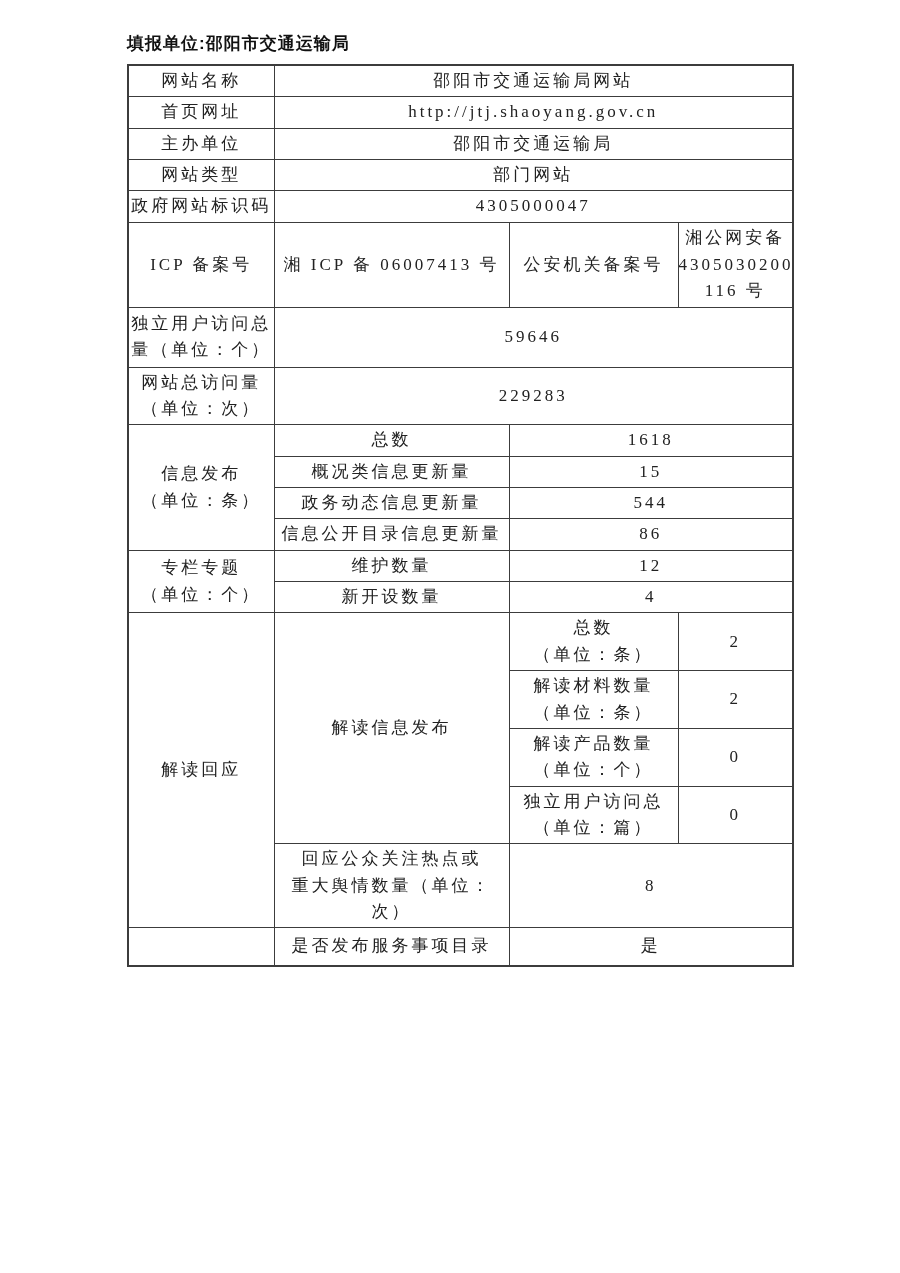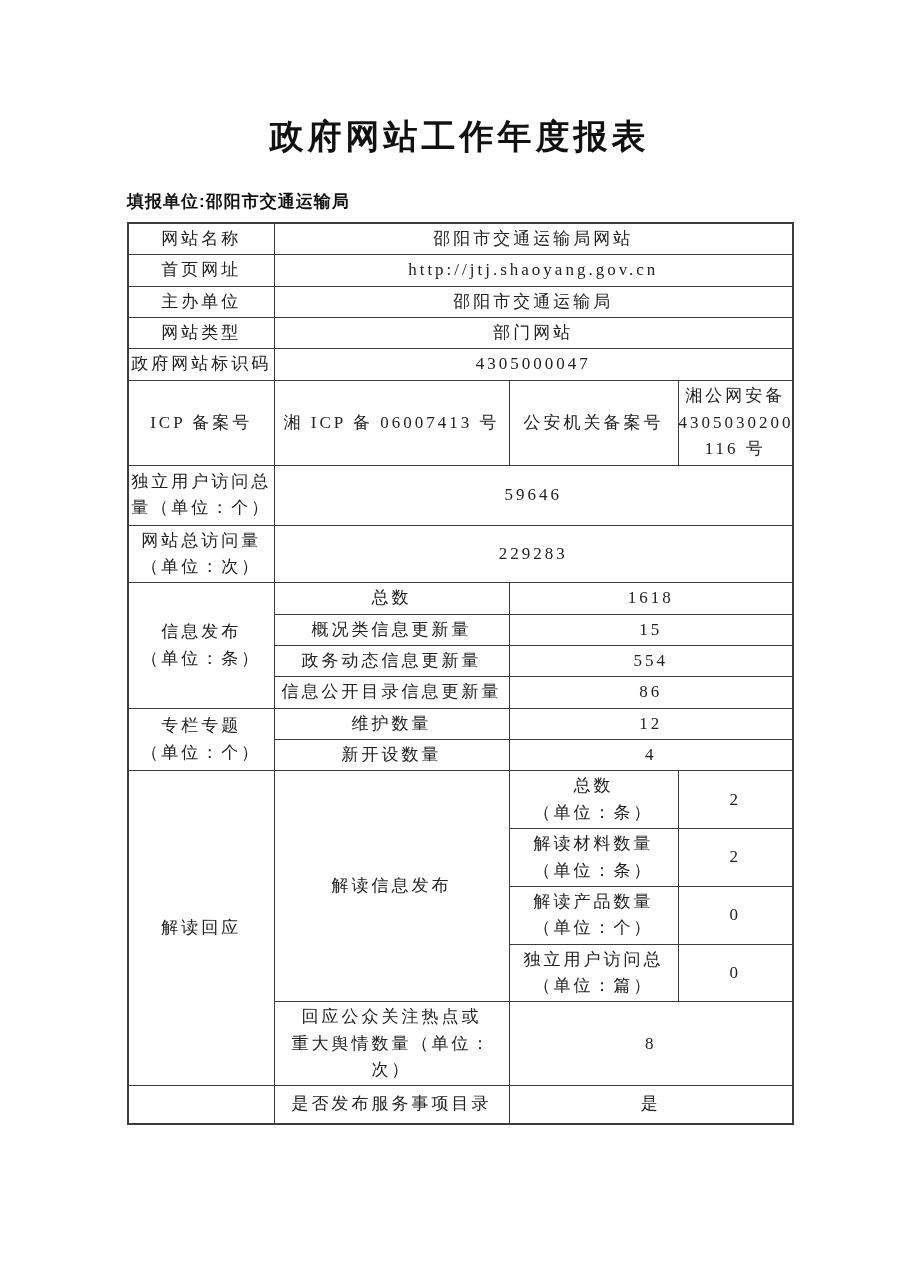--- a/index.html
+++ b/index.html
@@ -74,21 +74,20 @@
   tr.r52 { height: 52px; }
   tr.r77 { height: 77px; }
   tr.r38 { height: 38px; }
 </style>
 </head>
 <body>
 
 <div class="page">
   <div class="content">
 
-    <div class="doc-title">政府网站工作年度报表</div>
     <div class="filing-unit">填报单位:邵阳市交通运输局</div>
 
     <table class="report">
       <colgroup>
         <col style="width:146px">
         <col style="width:235px">
         <col style="width:169px">
         <col style="width:115px">
       </colgroup>
       <tbody>
@@ -136,21 +135,21 @@
 （单位：条）</td>
           <td>总数</td>
           <td colspan="2" class="num">1618</td>
         </tr>
         <tr class="r31">
           <td>概况类信息更新量</td>
           <td colspan="2" class="num">15</td>
         </tr>
         <tr class="r31">
           <td>政务动态信息更新量</td>
-          <td colspan="2" class="num">554</td>
+          <td colspan="2" class="num">544</td>
         </tr>
         <tr class="r31">
           <td>信息公开目录信息更新量</td>
           <td colspan="2" class="num">86</td>
         </tr>
 
         <tr class="r30">
           <td rowspan="2" class="ml">专栏专题
 （单位：个）</td>
           <td>维护数量</td>

